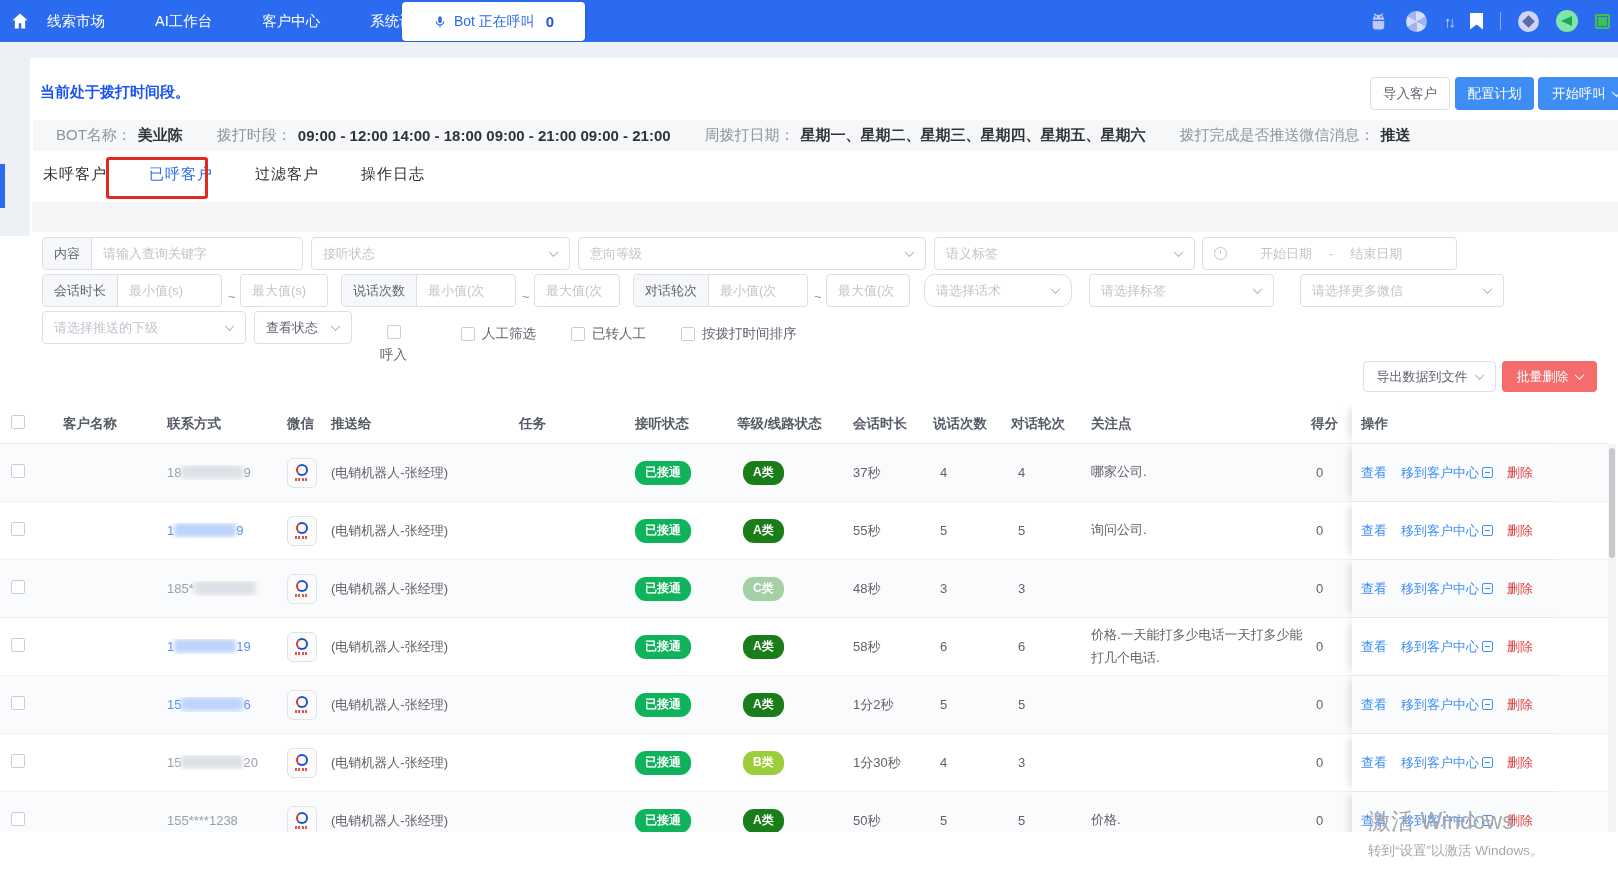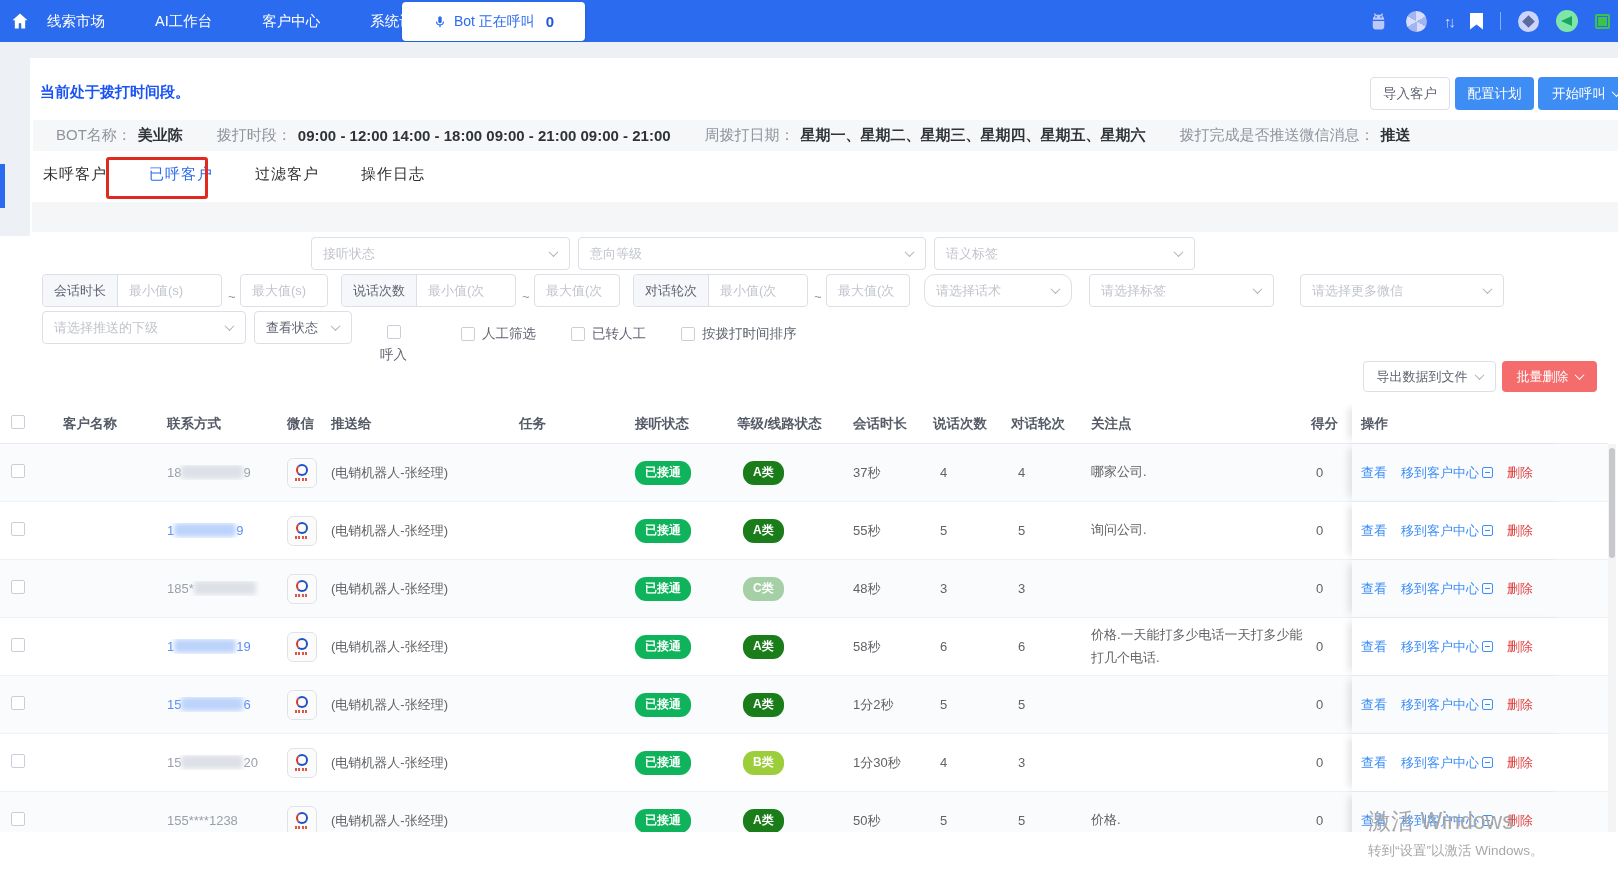--- a/index.html
+++ b/index.html
@@ -171,31 +171,41 @@
 
   <div class="tabs">
     <span class="tab">未呼客户</span>
     <span class="tab active">已呼客户</span>
     <span class="tab">过滤客户</span>
     <span class="tab">操作日志</span>
   </div>
   <div class="red-annot"></div>
   <div class="gray-band"></div>
 
+  <div class="fbox" style="left:42px; top:237px; width:261px;">
+    <span class="flabel">内容</span>
+    <span class="ph">请输入查询关键字</span>
+  </div>
   <div class="fbox" style="left:311px; top:237px; width:259px;">
     <span class="ph">接听状态</span>
     <span class="chev-g"></span>
   </div>
   <div class="fbox" style="left:578px; top:237px; width:348px;">
     <span class="ph">意向等级</span>
     <span class="chev-g"></span>
   </div>
   <div class="fbox" style="left:934px; top:237px; width:261px;">
     <span class="ph">语义标签</span>
     <span class="chev-g"></span>
+  </div>
+  <div class="fbox" style="left:1202px; top:237px; width:255px;">
+    <span class="clock"></span>
+    <span class="ph" style="margin-left:22px;">开始日期</span>
+    <span class="ph" style="color:#c0c4cc; padding:0 6px;">-</span>
+    <span class="ph">结束日期</span>
   </div>
 
   <div class="fbox" style="left:42px; top:274px; width:180px;">
     <span class="flabel">会话时长</span>
     <span class="ph">最小值(s)</span>
   </div>
   <span class="tilde" style="left:228px;">~</span>
   <div class="fbox" style="left:240px; top:274px; width:88px;">
     <span class="ph">最大值(s)</span>
   </div>

